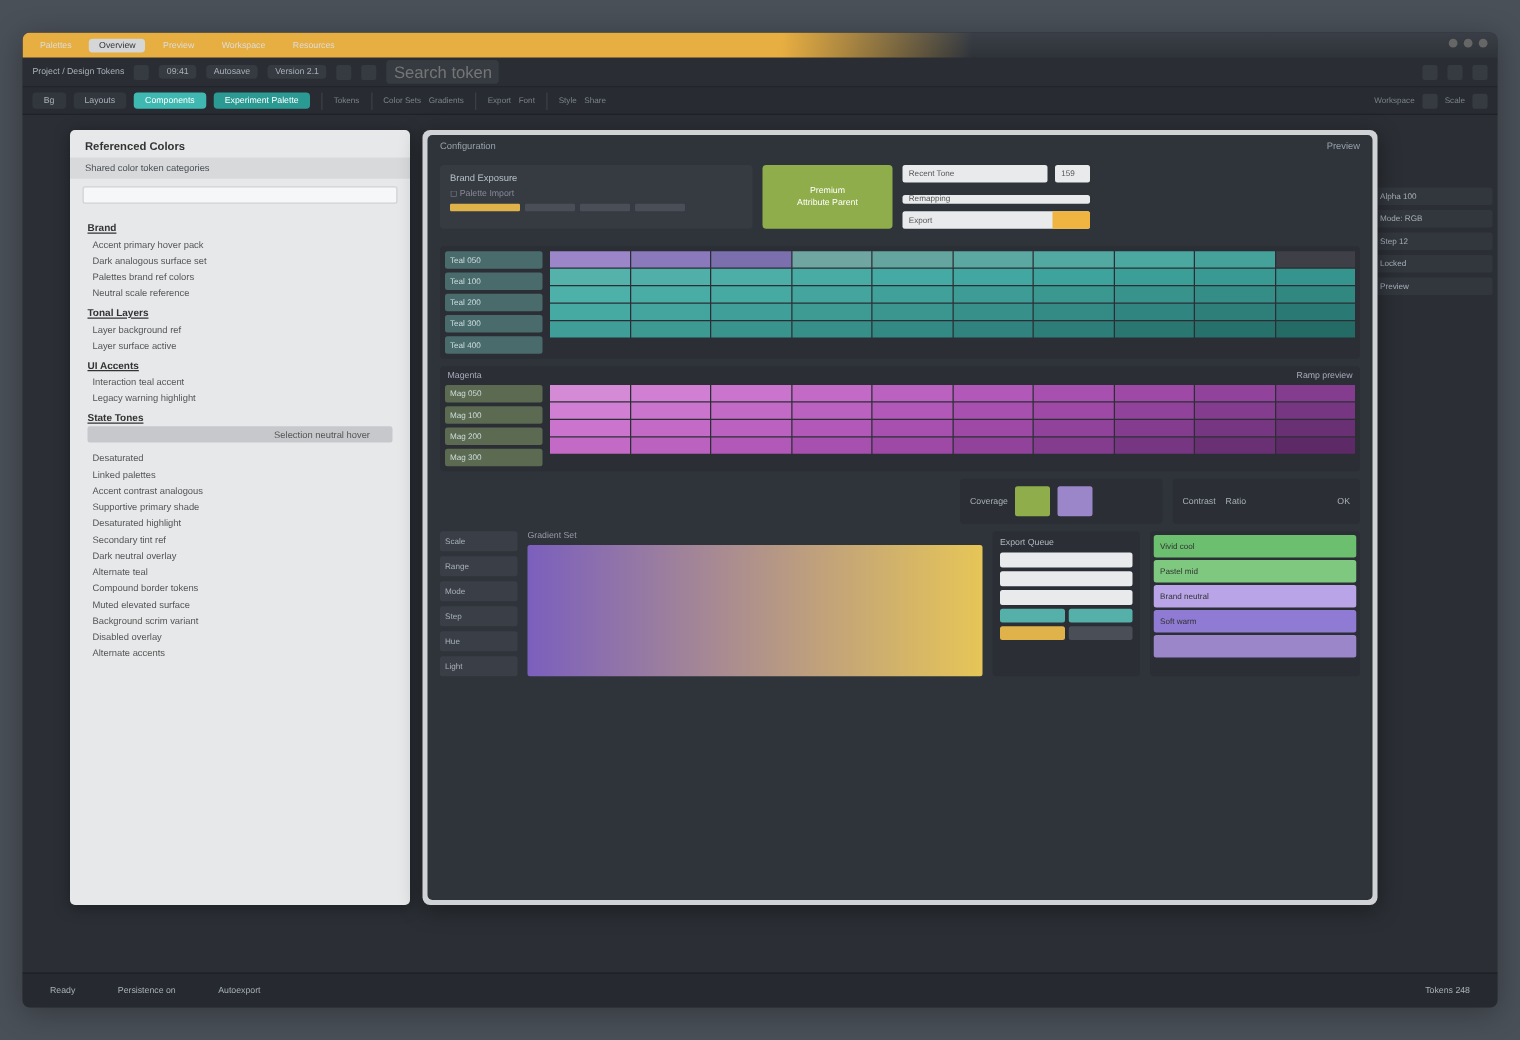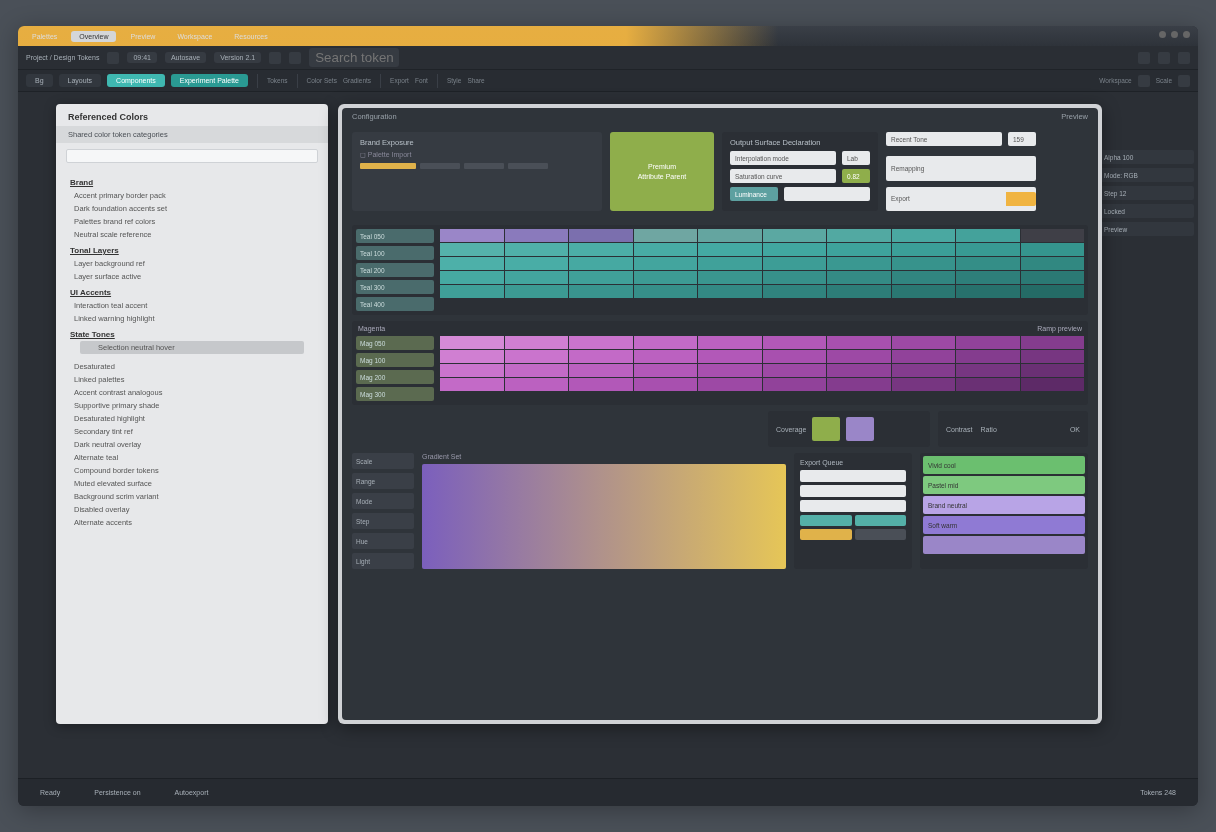--- a/index.html
+++ b/index.html
@@ -26,21 +26,21 @@
   
   .content { position:relative; height: calc(100% - 66px - 28px); }
   
   .left-panel { position:absolute; top:12px; left:38px; width:272px; height:620px; background:#e7e8ea; border-radius:4px; box-shadow:0 2px 12px rgba(0,0,0,.35); overflow:hidden;}
   .lp-title { padding:8px 12px 4px; font-size:9px; color:#333; font-weight:600;}
   .lp-sub { background:#d7d9db; padding:4px 12px; font-size:7.5px; color:#4a4f55;}
   .lp-field { margin:6px 10px; height:14px; background:#f6f7f8; border:1px solid #cfd2d6; border-radius:2px;}
   .lp-list { padding:4px 0;}
   .lp-section { padding:5px 14px 2px; font-size:8px; color:#333; font-weight:600;text-decoration:underline;}
   .lp-item { padding:2px 18px; font-size:7.5px; color:#555;}
-  .lp-sel { background:#c6c8cb; margin:0 24px; border-radius:2px;}
+  .lp-sel { background:#c6c8cb; margin:0 14px; border-radius:2px;text-align:right;}
   
   .main-panel { position:absolute; top:12px; left:320px; width:764px; height:620px; background:#d0d2d5; border-radius:6px; box-shadow:0 4px 18px rgba(0,0,0,.4); overflow:hidden;}
   .mp-inner { position:absolute; inset:4px; background:#2f343a; border-radius:4px; overflow:hidden;}
   .mp-header { height:16px; display:flex; align-items:center; justify-content:space-between; padding:0 10px; font-size:7.5px; color:#98a0a8;}
   
   .mp-top { display:flex; gap:8px; padding:8px 10px;}
   .card { background:#363b42; border-radius:3px; padding:6px 8px;}
   .card-dark{ background:#2b2f35;}
   .card .h { font-size:7.5px; color:#b8c0c8; margin-bottom:4px;}
   .progress-row{display:flex;gap:4px;margin-top:4px;}
@@ -145,30 +145,30 @@
       <div class="rc">Locked</div>
       <div class="rc">Preview</div>
     </div>
 
     <div class="left-panel">
       <div class="lp-title">Referenced Colors</div>
       <div class="lp-sub">Shared color token categories</div>
       <div class="lp-field"></div>
       <div class="lp-list">
         <div class="lp-section">Brand</div>
-        <div class="lp-item">Accent primary border pack</div>
-        <div class="lp-item">Dark foundation accents set</div>
+        <div class="lp-item">Accent primary hover pack</div>
+        <div class="lp-item">Dark analogous surface set</div>
         <div class="lp-item">Palettes brand ref colors</div>
         <div class="lp-item">Neutral scale reference</div>
         <div class="lp-section">Tonal Layers</div>
         <div class="lp-item">Layer background ref</div>
         <div class="lp-item">Layer surface active</div>
         <div class="lp-section">UI Accents</div>
         <div class="lp-item">Interaction teal accent</div>
-        <div class="lp-item">Linked warning highlight</div>
+        <div class="lp-item">Legacy warning highlight</div>
         <div class="lp-section">State Tones</div>
         <div class="lp-item lp-sel">Selection neutral hover</div>
         <div style="height:6px"></div>
         <div class="lp-item">Desaturated</div>
         <div class="lp-item">Linked palettes</div>
         <div class="lp-item">Accent contrast analogous</div>
         <div class="lp-item">Supportive primary shade</div>
         <div class="lp-item">Desaturated highlight</div>
         <div class="lp-item">Secondary tint ref</div>
         <div class="lp-item">Dark neutral overlay</div>
@@ -195,35 +195,20 @@
             <div class="progress-row">
               <div class="pbar" style="width:56px;background:#e0b24a"></div>
               <div class="pbar" style="width:40px;background:#4a4f57"></div>
               <div class="pbar" style="width:40px;background:#4a4f57"></div>
               <div class="pbar" style="width:40px;background:#4a4f57"></div>
             </div>
           </div>
           <div class="green-card">
             <span>Premium</span>
             <span>Attribute Parent</span>
-          </div>
-          <div class="card card-dark" style="width:156px">
-            <div class="h">Output Surface Declaration</div>
-            <div class="field-row">
-                <div class="field">Interpolation mode</div>
-                <div class="field sm">Lab</div>
-              </div>
-            <div class="field-row">
-                <div class="field">Saturation curve</div>
-                <div class="field sm" style="background:#8fae4b;color:#fff">0.82</div>
-              </div>
-            <div class="field-row">
-                <div class="field sm" style="flex:0 0 48px;background:#5da0a0;color:#fff">Luminance</div>
-                <div class="field"></div>
-              </div>
           </div>
           <div class="mid-right" style="width:150px">
             <div class="field-row">
                 <div class="field">Recent Tone</div>
                 <div class="field sm">159</div>
               </div>
             <div class="field">Remapping</div>
             <div class="field orange">Export</div>
           </div>
         </div>

